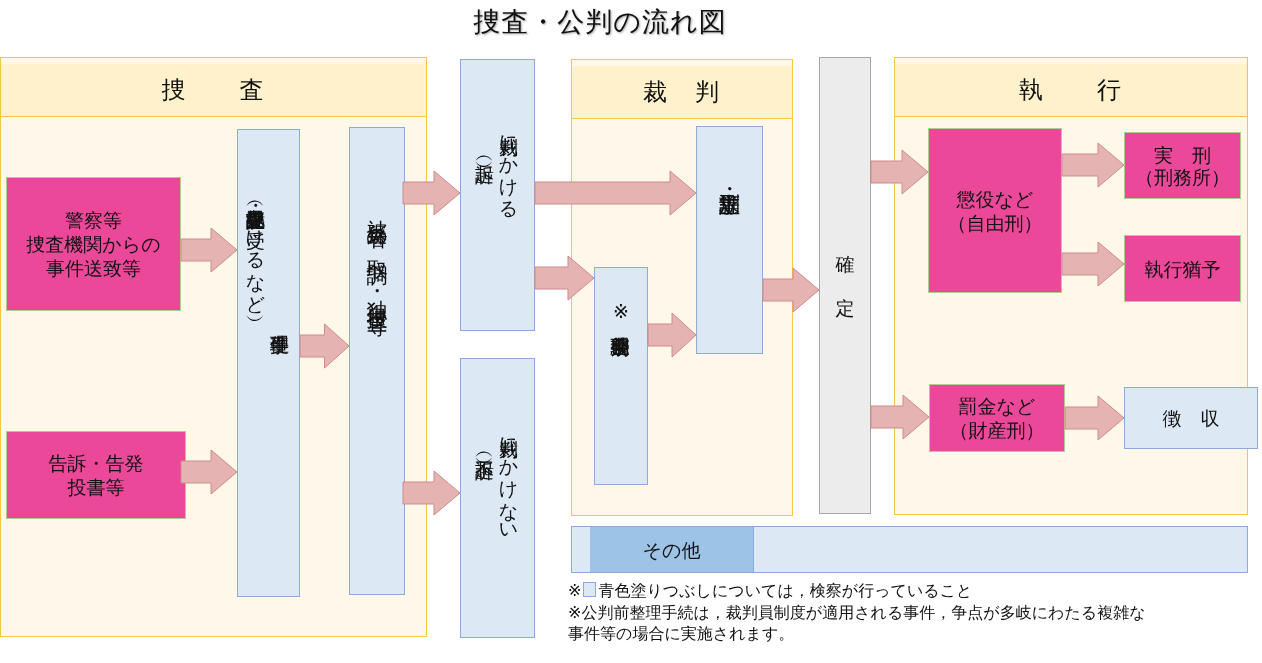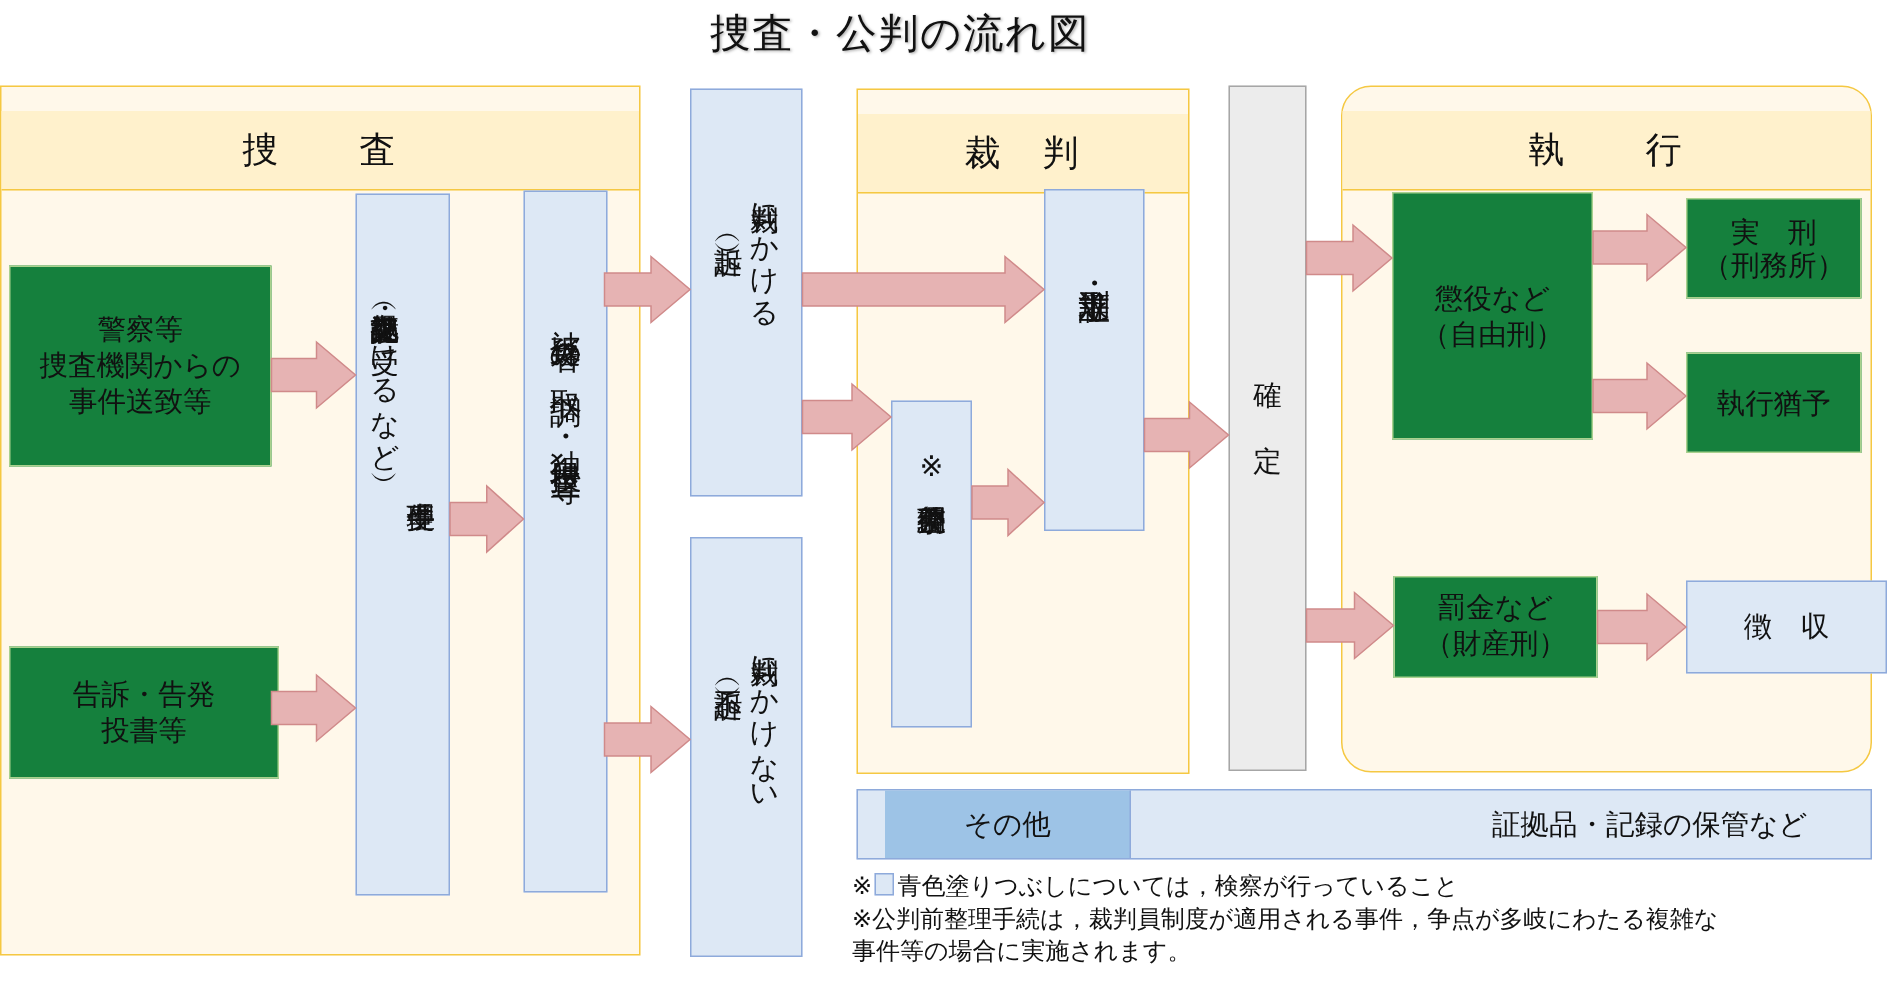--- a/index.html
+++ b/index.html
@@ -2,25 +2,25 @@
 <html><head>
 <meta charset="utf-8">
 <style>
   html, body { margin: 0; padding: 0; background: #ffffff; }
   body { width: 1262px; height: 663px; position: relative; overflow: hidden;
          font-family: "DejaVu Sans", "Liberation Sans", sans-serif; color: #111; }
   .abs { position: absolute; box-sizing: border-box; }
   .title { left: 0; width: 1200px; top: 4px; text-align: center; font-size: 27px; letter-spacing: 1px;
            text-shadow: 1px 1px 2px rgba(0,0,0,0.35); }
   .section { border: 1.5px solid #f5c842; background: #fff8ea; }
-  .section-head { position: absolute; left: 0; right: 0; top: 16px; height: 52px; background: #fff1cc;
+  .section-head { position: absolute; left: 0; right: 0; top: 6px; height: 52px; background: #fff1cc;
                   border-bottom: 1.5px solid #f5c842; display: flex; align-items: center; justify-content: center;
                   font-size: 24px; letter-spacing: 2px; }
   .blue { background: #dde8f5; border: 1.5px solid #8eaadb; }
-  .green { background: #15803d; border: 1.5px solid #a9d18e; }
+  .green { background: #ec4899; border: 1.5px solid #a9d18e; }
   .gray { background: #ececec; border: 1.5px solid #a6a6a6; }
   .center-text { display: flex; align-items: center; justify-content: center; text-align: center;
                  font-size: 19px; line-height: 24px; }
   .vtext { writing-mode: vertical-rl; text-orientation: upright; font-size: 19px; line-height: 24px;
            display: flex; align-items: center; justify-content: center; }
   .arrow { position: absolute; }
   .arrow svg { display: block; overflow: visible; }
   .note { font-size: 16px; line-height: 19px; }
   .sq { display: inline-block; width: 11px; height: 13px; background: #dde8f5; border: 1px solid #8eaadb;
         vertical-align: -1px; margin: 0 2px; }
@@ -32,21 +32,21 @@
 <div class="abs title">捜査・公判の流れ図</div>
 
 <div class="abs section" style="left:0; top:57px; width:427px; height:580px;">
   <div class="section-head">捜　　査</div>
 </div>
 
 <div class="abs section" style="left:571px; top:59px; width:222px; height:457px;">
   <div class="section-head">裁　判</div>
 </div>
 
-<div class="abs section" style="left:894px; top:57px; width:354px; height:458px;border-radius:20px;">
+<div class="abs section" style="left:894px; top:57px; width:354px; height:458px;">
   <div class="section-head">執　　行</div>
 </div>
 
 <div class="abs green center-text" style="left:6px; top:177px; width:175px; height:134px; white-space:pre-line;">警察等
 捜査機関からの
 事件送致等</div>
 
 <div class="abs green center-text" style="left:6px; top:431px; width:180px; height:88px; white-space:pre-line;">告訴・告発
 投書等</div>
 
@@ -82,28 +82,27 @@
 定</div>
 
 <div class="abs green center-text" style="left:928px; top:128px; width:134px; height:165px; white-space:pre-line;">懲役など
 （自由刑）</div>
 
 <div class="abs green center-text" style="left:1124px; top:132px; width:117px; height:67px; white-space:pre-line; line-height:22px;">実　刑
 （刑務所）</div>
 
 <div class="abs green center-text" style="left:1124px; top:235px; width:117px; height:67px;">執行猶予</div>
 
-<div class="abs green center-text" style="left:929px; top:384px; width:136px; height:68px; white-space:pre-line;font-family:Liberation Serif, serif;">罰金など
+<div class="abs green center-text" style="left:929px; top:384px; width:136px; height:68px; white-space:pre-line;">罰金など
 （財産刑）</div>
 
 <div class="abs blue center-text" style="left:1124px; top:387px; width:134px; height:62px;">徴　収</div>
 
 <div class="abs blue" style="left:571px; top:526px; width:677px; height:47px; display:flex;">
   <div class="other-left center-text" style="width:163px; height:100%; border-right:1.5px solid #8eaadb;">その他</div>
-  <div class="center-text" style="flex:1; height:100%; justify-content:flex-end; padding-right:42px;">証拠品・記録の保管など</div>
 </div>
 
 <div class="abs note" style="left:568px; top:581px; width:690px;">
   <span>※</span><span class="sq"></span><span>青色塗りつぶしについては，検察が行っていること</span>
 </div>
 <div class="abs note" style="left:568px; top:603px; width:694px;">※公判前整理手続は，裁判員制度が適用される事件，争点が多岐にわたる複雑な</div>
 <div class="abs note" style="left:568px; top:624px; width:690px;">事件等の場合に実施されます。</div>
 
 <div id="arrows">
     <div class="arrow" style="left: 181px; top: 228px;">

